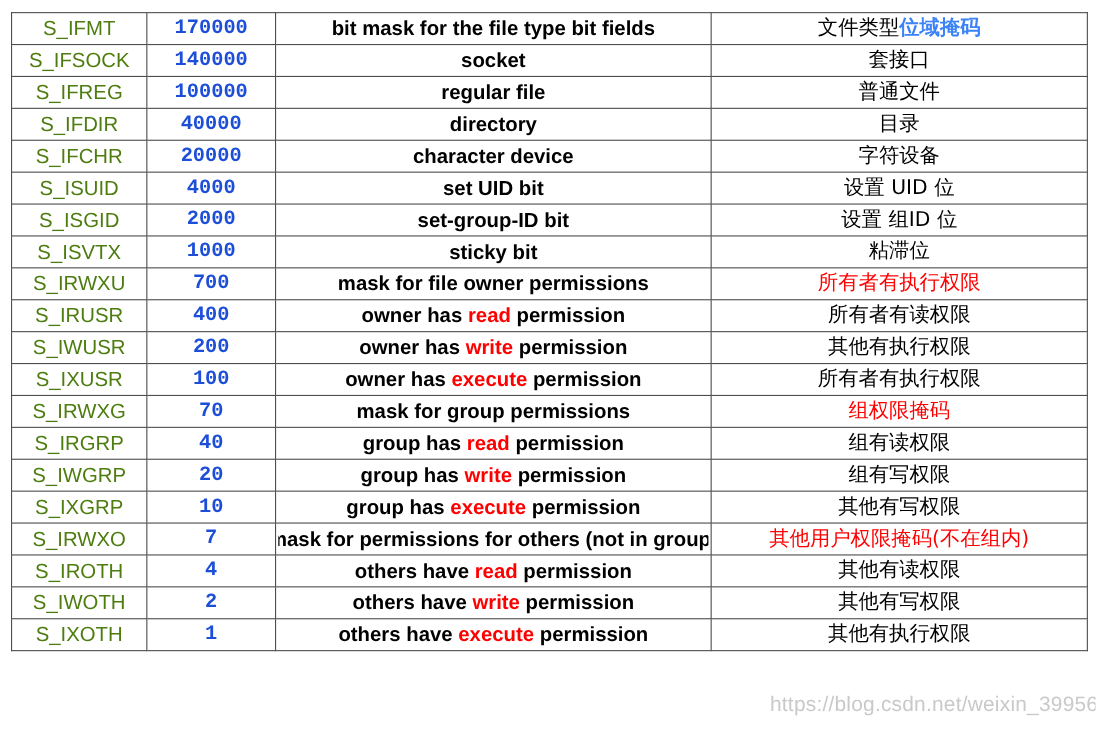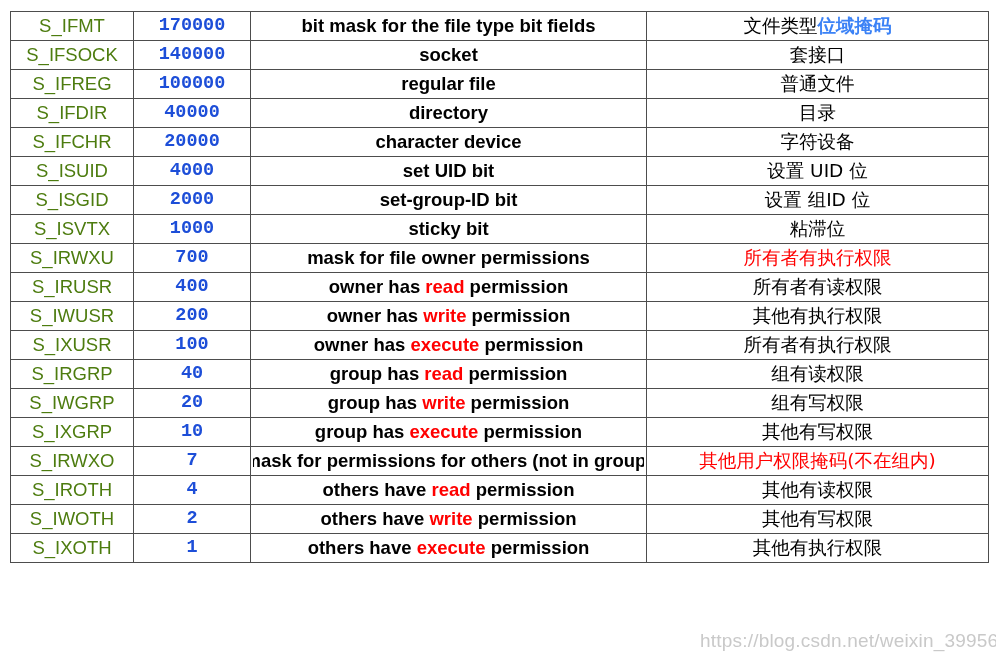--- a/index.html
+++ b/index.html
@@ -200,20 +200,28 @@
         </tr>
         <tr>
           <td class="macro">S_IXUSR</td>
           <td class="octal">100</td>
           <td class="desc">
             <span class="clip"><span><span>owner has </span><span class="hl">execute</span><span> permission</span></span></span>
           </td>
           <td class="cn">所有者有执行权限</td>
         </tr>
         <tr>
+          <td class="macro">S_IRWXG</td>
+          <td class="octal">70</td>
+          <td class="desc">
+            <span class="clip"><span>mask for group permissions</span></span>
+          </td>
+          <td class="cn red">组权限掩码</td>
+        </tr>
+        <tr>
           <td class="macro">S_IRGRP</td>
           <td class="octal">40</td>
           <td class="desc">
             <span class="clip"><span><span>group has </span><span class="hl">read</span><span> permission</span></span></span>
           </td>
           <td class="cn">组有读权限</td>
         </tr>
         <tr>
           <td class="macro">S_IWGRP</td>
           <td class="octal">20</td>

